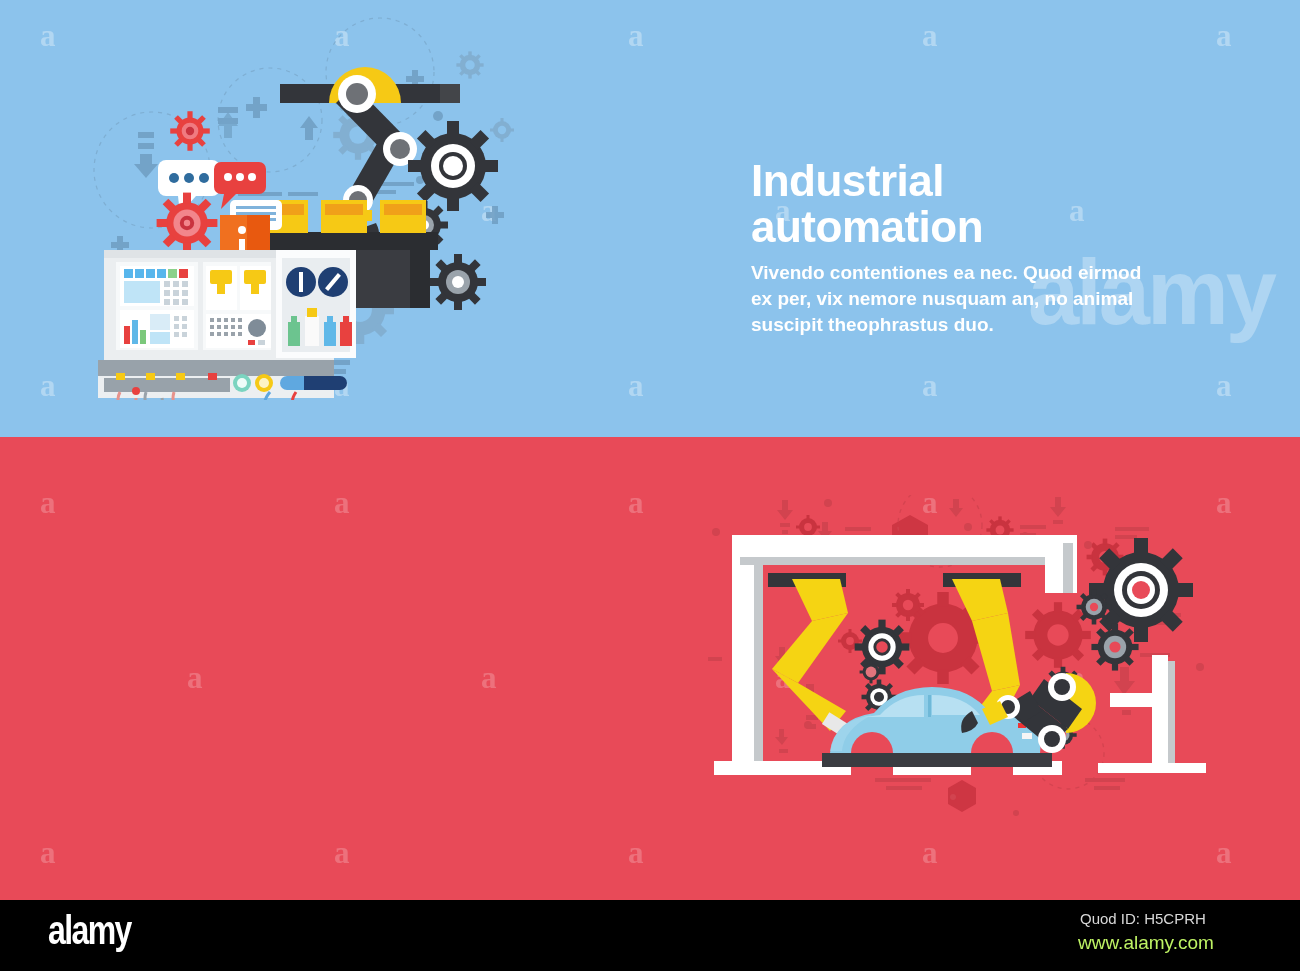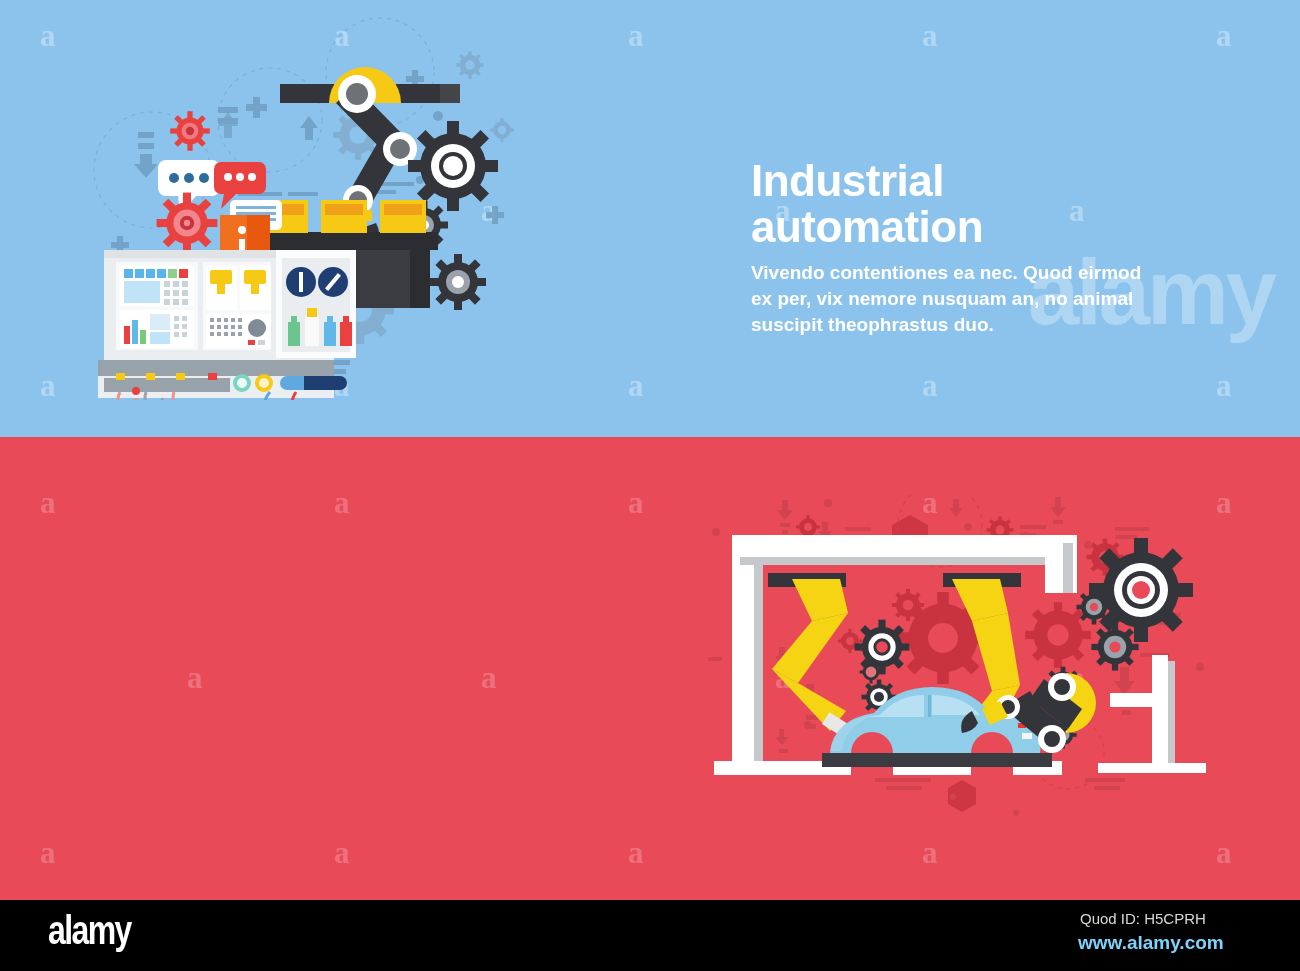--- a/index.html
+++ b/index.html
@@ -30,21 +30,21 @@
   #text-1{left:751px;top:158px;width:420px;}
   #text-1 .headline{font-size:44px;line-height:46px;}
   #text-1 .body-copy{font-size:19px;line-height:26px;margin-top:10px;width:415px;font-weight:bold;}
 
   
   #footer{position:absolute;left:0;top:900px;width:1300px;height:71px;background:#000;}
   #alamy-logo{position:absolute;left:48px;top:8px;color:#fff;font-weight:700;
               font-size:40px;letter-spacing:-2px;font-family:"Liberation Sans",sans-serif;
               transform:scaleX(.80);transform-origin:left top;}
   #image-id{position:absolute;left:1080px;top:10px;color:#d8d8d8;font-size:15px;}
-  #footer-url{position:absolute;left:1078px;top:32px;color:#7dd3fc;font-size:19px;font-weight:700;text-align:center;}
+  #footer-url{position:absolute;left:1078px;top:32px;color:#bef264;font-size:19px;font-weight:400;text-align:center;}
 
   
   .illus{position:absolute;}
   #illus-1{left:90px;top:10px;width:430px;height:390px;}
   #illus-2{left:700px;top:495px;width:520px;height:330px;}
 </style>
 </head>
 <body>
 
 <div id="stage">

